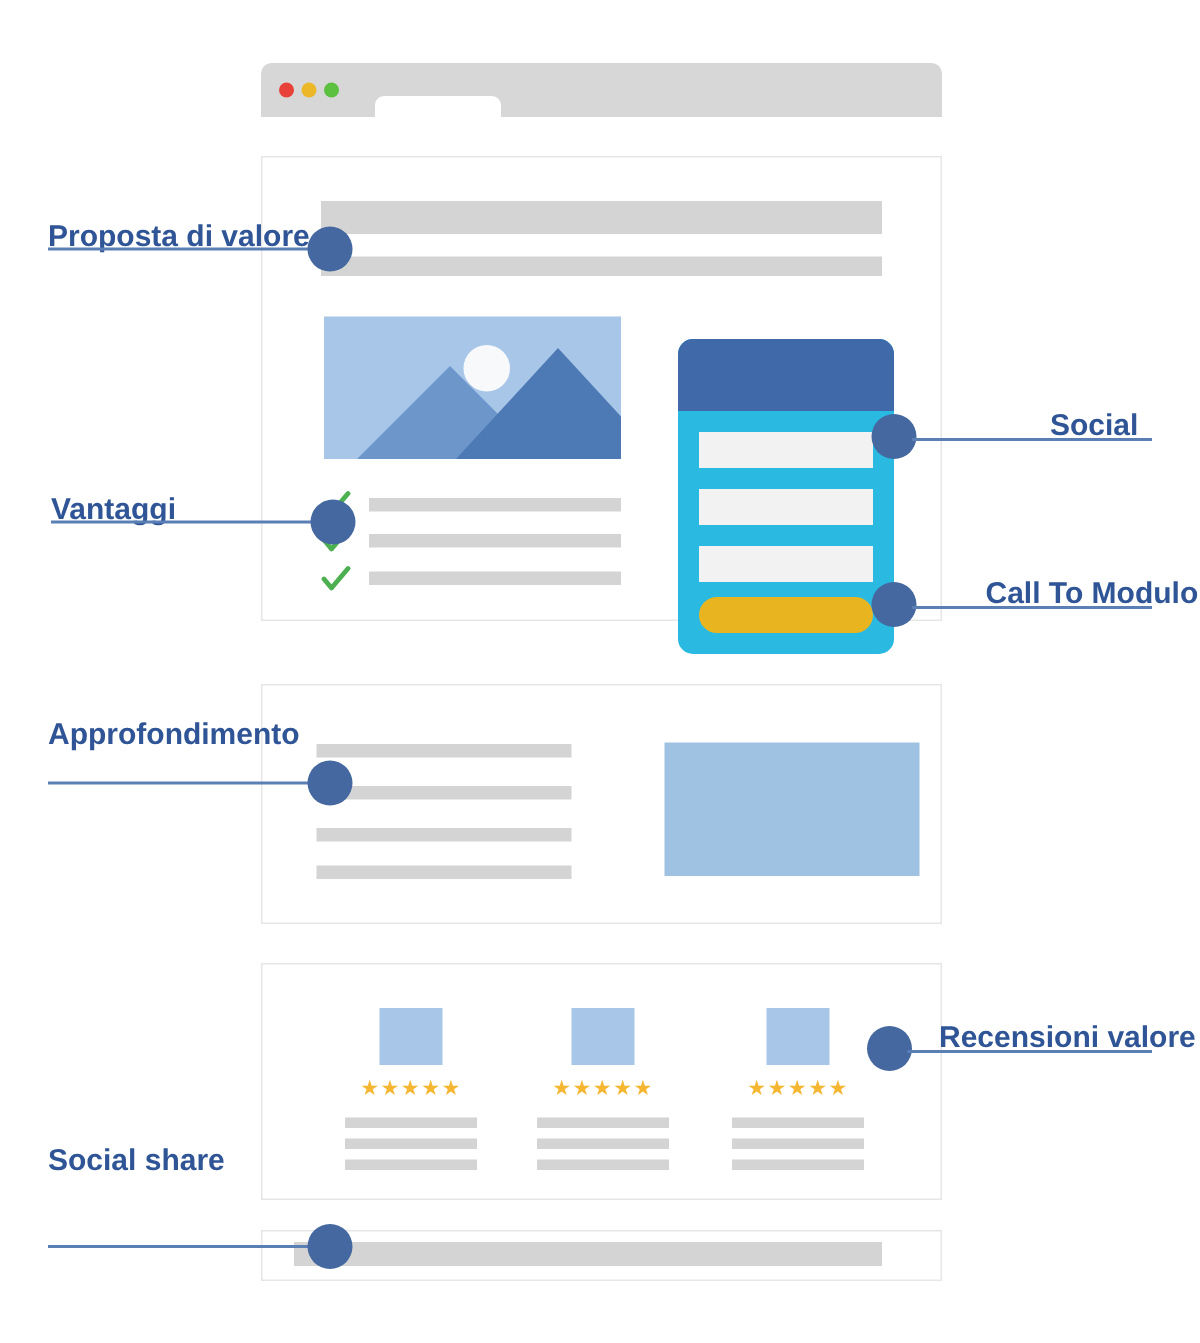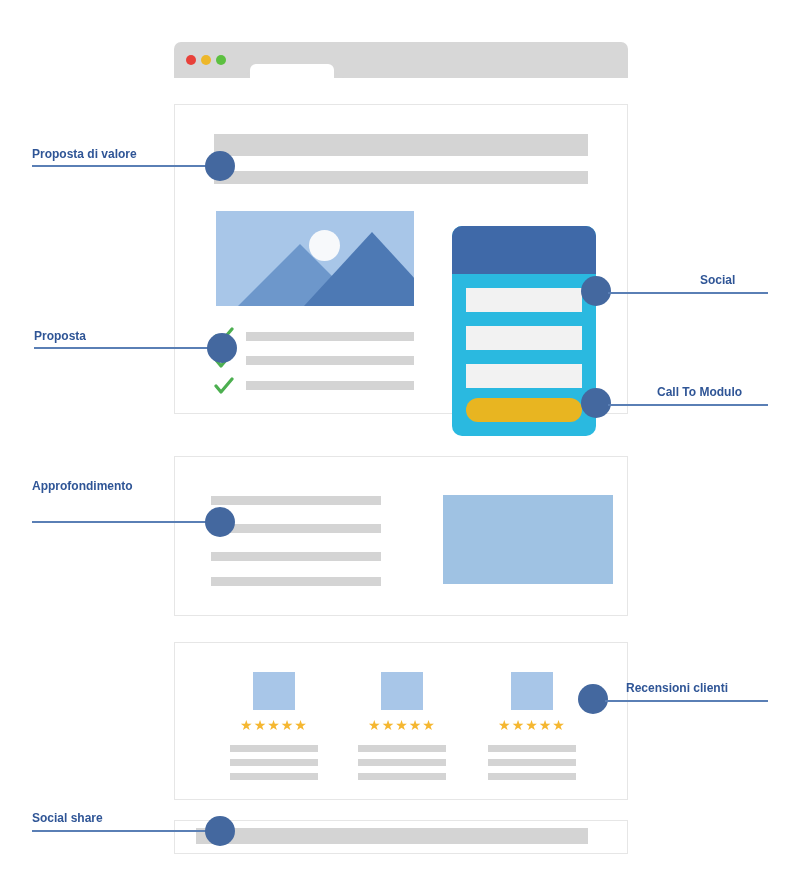--- a/index.html
+++ b/index.html
@@ -171,21 +171,21 @@
     position: absolute;
     width: 30px; height: 30px; border-radius: 50%;
     background: #44689f;
   }
   .anno-line {
     position: absolute; height: 2px; background: #5a7fb5;
   }
   .anno-label {
     position: absolute;
     color: #2f5596;
-    font-size: 12px;
+    font-size: 20px;
     font-weight: bold;
     white-space: nowrap;
     line-height: 1;
   }
   .anno-label.right { text-align: left; }
 </style>
 </head>
 <body>
 
 <div id="stage">
@@ -276,48 +276,48 @@
   <div class="panel panel-social"></div>
   <div class="social-bar"></div>
 
   <div class="anno">
     <span class="anno-label" style="left:32px; top:148px;">Proposta di valore</span>
     <span class="anno-line" style="left:32px; top:165px; width:184px;"></span>
     <span class="anno-dot" style="left:205px; top:151px;"></span>
   </div>
 
   <div class="anno">
-    <span class="anno-label" style="left:34px; top:330px;">Proposta</span>
+    <span class="anno-label" style="left:34px; top:330px;">Vantaggi</span>
     <span class="anno-line" style="left:34px; top:347px; width:182px;"></span>
     <span class="anno-dot" style="left:207px; top:333px;"></span>
   </div>
 
   <div class="anno">
     <span class="anno-label" style="left:32px; top:480px;">Approfondimento</span>
     <span class="anno-line" style="left:32px; top:521px; width:184px;"></span>
     <span class="anno-dot" style="left:205px; top:507px;"></span>
   </div>
 
   <div class="anno">
-    <span class="anno-label" style="left:32px; top:812px;">Social share</span>
+    <span class="anno-label" style="left:32px; top:764px;">Social share</span>
     <span class="anno-line" style="left:32px; top:830px; width:184px;"></span>
     <span class="anno-dot" style="left:205px; top:816px;"></span>
   </div>
 
   <div class="anno">
     <span class="anno-dot" style="left:581px; top:276px;"></span>
     <span class="anno-line" style="left:608px; top:292px; width:160px;"></span>
     <span class="anno-label right" style="left:700px; top:274px;">Social</span>
   </div>
 
   <div class="anno">
     <span class="anno-dot" style="left:581px; top:388px;"></span>
     <span class="anno-line" style="left:608px; top:404px; width:160px;"></span>
     <span class="anno-label right" style="left:657px; top:386px;">Call To Modulo</span>
   </div>
 
   <div class="anno">
     <span class="anno-dot" style="left:578px; top:684px;"></span>
     <span class="anno-line" style="left:605px; top:700px; width:163px;"></span>
-    <span class="anno-label right" style="left:626px; top:682px;">Recensioni clienti</span>
+    <span class="anno-label right" style="left:626px; top:682px;">Recensioni valore</span>
   </div>
 
 </div>
 
 </body></html>

